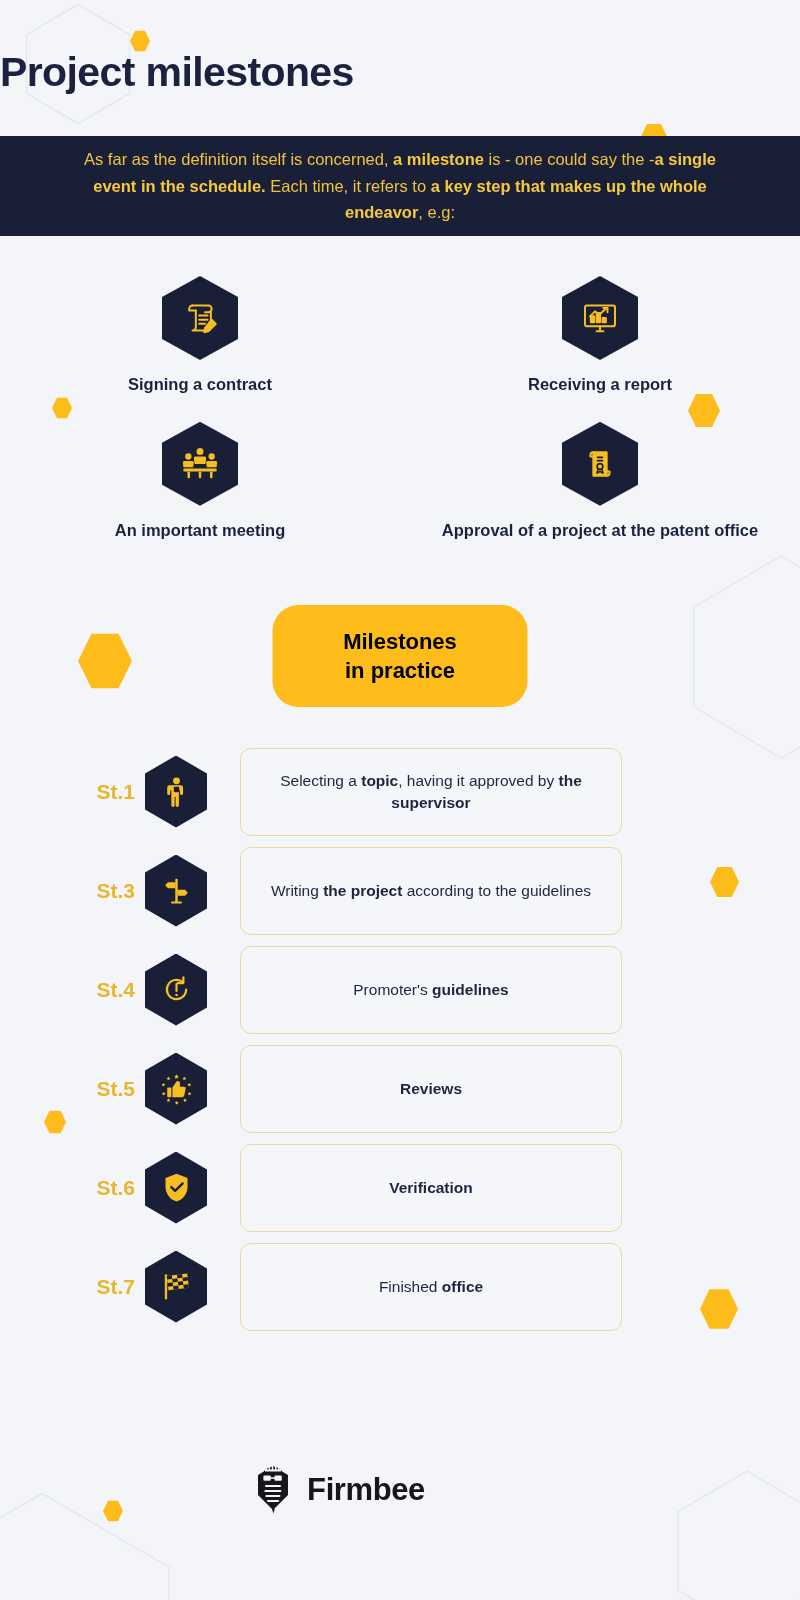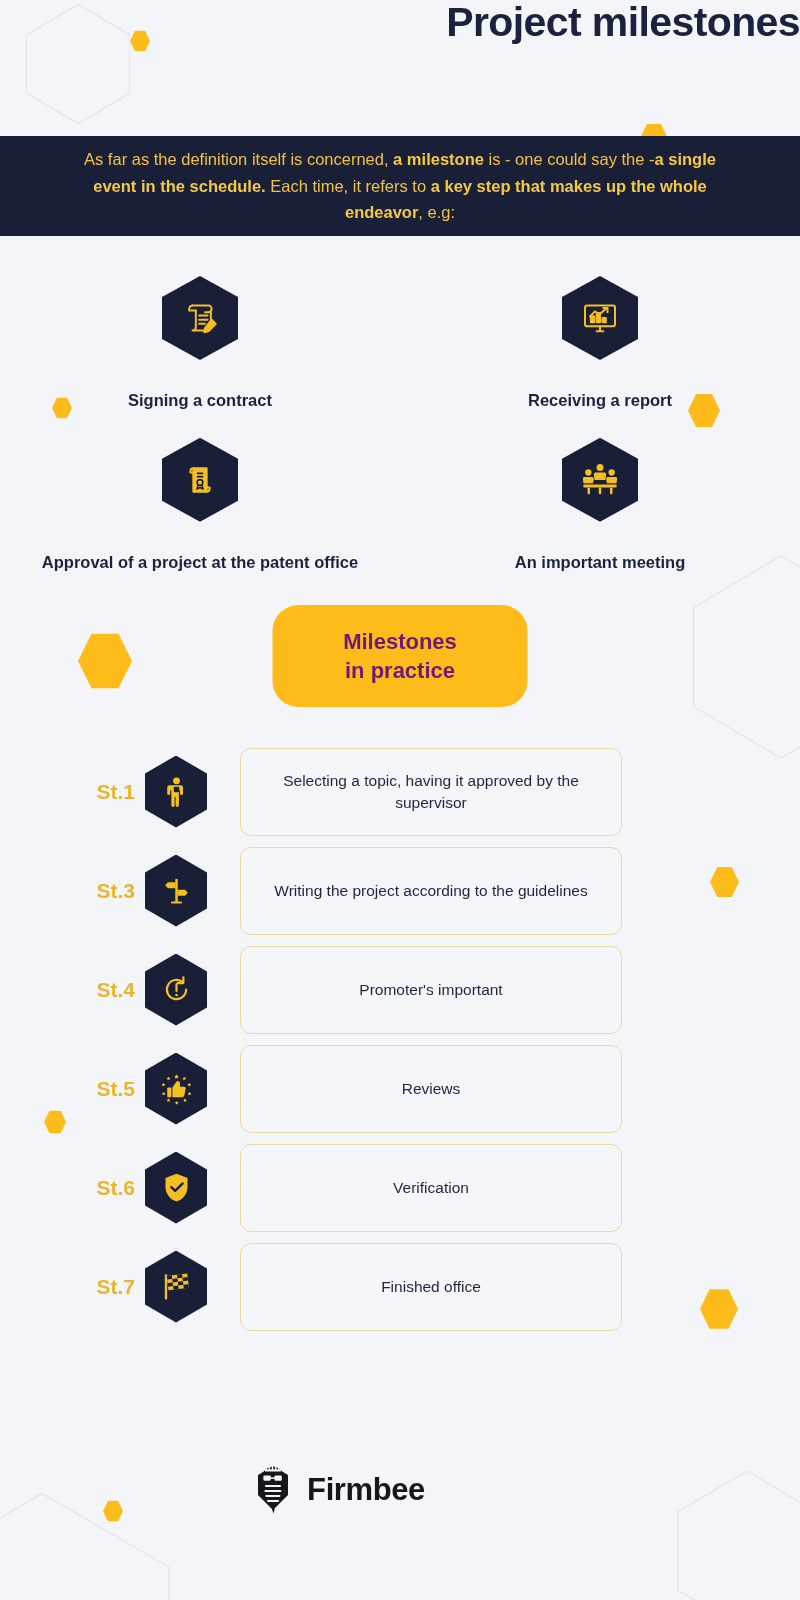--- a/index.html
+++ b/index.html
@@ -29,21 +29,22 @@
   }
   .hex {
     position: absolute;
     clip-path: polygon(25% 3%, 75% 3%, 100% 50%, 75% 97%, 25% 97%, 0% 50%);
   }
 
   
   .header {
     position: relative;
     z-index: 3;
-    text-align: right;
+    padding-top: 50px;
+    text-align: left;
   }
   .page-title {
     font-size: 41px;
     font-weight: 700;
     color: #1b2240;
     letter-spacing: -0.6px;
     line-height: 1.1;
   }
 
   
@@ -88,21 +89,21 @@
     width: 76px;
     height: 84px;
     background: #1a1f38;
     clip-path: polygon(50% 0%, 100% 25%, 100% 75%, 50% 100%, 0% 75%, 0% 25%);
     display: flex;
     align-items: center;
     justify-content: center;
   }
   .hex-badge svg { width: 40px; height: 40px; display: block; }
   .example-label {
-    margin-top: 30px;
+    margin-top: 14px;
     font-size: 16.5px;
     font-weight: 700;
     color: #1b2240;
     text-align: center;
     line-height: 1.32;
   }
 
   
   .practice-pill {
     position: absolute;
@@ -112,21 +113,21 @@
     width: 255px;
     padding: 22px 10px;
     background: #fdbc19;
     border-radius: 26px;
     text-align: center;
     z-index: 3;
   }
   .practice-pill .pill-line {
     font-size: 22px;
     font-weight: 700;
-    color: #701a75;
+    color: #000000;
     line-height: 1.32;
   }
 
   
   .steps {
     position: absolute;
     top: 742px;
     left: 8px;
     width: 800px;
     z-index: 3;
@@ -167,21 +168,21 @@
     align-items: center;
     justify-content: center;
     padding: 6px 16px;
   }
   .step-card-text {
     text-align: center;
     font-size: 15.5px;
     color: #1f2540;
     line-height: 1.42;
   }
-  .step-card-text b { font-weight: 400; }
+  .step-card-text b { font-weight: 700; }
 
   
   .footer {
     position: absolute;
     top: 1462px;
     left: 0;
     width: 675px;
     z-index: 3;
     display: flex;
     align-items: center;
@@ -264,54 +265,54 @@
     </g>
             </svg>
           </span>
         </div>
         <div class="example-label">Receiving a report</div>
       </div>
       <div class="example">
         <div class="hex-badge">
           <span>
     <svg viewBox="0 0 48 48">
-              <g fill="none" stroke="#f5bf24" stroke-width="2.4" stroke-linecap="round" stroke-linejoin="round">
-      <path d="M16 10h16v28H16z" fill="#f5bf24" stroke="#f5bf24"></path>
-      <path d="M16 10a3.5 3.5 0 0 0-3.5 3.5V15H16"></path>
-      <path d="M32 38a3.5 3.5 0 0 0 3.5-3.5V33H32"></path>
-      <path d="M21 16h6M21 20h6" stroke="#1a1f38" stroke-width="2"></path>
-      <circle cx="24" cy="27" r="3.4" fill="none" stroke="#1a1f38" stroke-width="2"></circle>
-      <path d="M21.6 30.4l-1.2 4.6 3.6-2 3.6 2-1.2-4.6" fill="none" stroke="#1a1f38" stroke-width="1.8"></path>
-    </g>
-            </svg>
-          </span>
-        </div>
-        <div class="example-label">Approval of a project at the patent office</div>
-      </div>
-      <div class="example">
-        <div class="hex-badge">
-          <span>
-    <svg viewBox="0 0 48 48">
               <g fill="#f5bf24">
       <circle cx="24" cy="9" r="4.2"></circle>
       <path d="M18.6 15h10.8a2 2 0 0 1 2 2.2l-.9 6.8H17.5l-.9-6.8a2 2 0 0 1 2-2.2z"></path>
       <circle cx="10" cy="15" r="3.8"></circle>
       <path d="M5.2 20.4h9.6a1.8 1.8 0 0 1 1.8 2l-.8 5.6H4.2l-.8-5.6a1.8 1.8 0 0 1 1.8-2z"></path>
       <circle cx="38" cy="15" r="3.8"></circle>
       <path d="M33.2 20.4h9.6a1.8 1.8 0 0 1 1.8 2l-.8 5.6H32.2l-.8-5.6a1.8 1.8 0 0 1 1.8-2z"></path>
       <rect x="4" y="29.5" width="40" height="3.4" rx="1.5"></rect>
       <rect x="9" y="33" width="3" height="8" rx="1.2"></rect>
       <rect x="36" y="33" width="3" height="8" rx="1.2"></rect>
       <rect x="22.5" y="33" width="3" height="8" rx="1.2"></rect>
     </g>
             </svg>
           </span>
         </div>
         <div class="example-label">An important meeting</div>
       </div>
+      <div class="example">
+        <div class="hex-badge">
+          <span>
+    <svg viewBox="0 0 48 48">
+              <g fill="none" stroke="#f5bf24" stroke-width="2.4" stroke-linecap="round" stroke-linejoin="round">
+      <path d="M16 10h16v28H16z" fill="#f5bf24" stroke="#f5bf24"></path>
+      <path d="M16 10a3.5 3.5 0 0 0-3.5 3.5V15H16"></path>
+      <path d="M32 38a3.5 3.5 0 0 0 3.5-3.5V33H32"></path>
+      <path d="M21 16h6M21 20h6" stroke="#1a1f38" stroke-width="2"></path>
+      <circle cx="24" cy="27" r="3.4" fill="none" stroke="#1a1f38" stroke-width="2"></circle>
+      <path d="M21.6 30.4l-1.2 4.6 3.6-2 3.6 2-1.2-4.6" fill="none" stroke="#1a1f38" stroke-width="1.8"></path>
+    </g>
+            </svg>
+          </span>
+        </div>
+        <div class="example-label">Approval of a project at the patent office</div>
+      </div>
     </div>
 
   <div class="practice-pill">
     <div class="pill-line">Milestones</div>
     <div class="pill-line">in practice</div>
   </div>
 
   <div class="steps" id="steps">
       <div class="step-row">
         <div class="step-label">St.1</div>
@@ -356,21 +357,21 @@
               <g fill="none" stroke="#f5bf24" stroke-width="3.2" stroke-linecap="round">
       <path d="M38 24a14 14 0 1 1-4.6-10.4"></path>
       <path d="M34 6.5v8.2h-8.2" stroke-linejoin="round"></path>
       <path d="M24 16v10"></path>
       <circle cx="24" cy="32" r="1.9" fill="#f5bf24" stroke="none"></circle>
     </g>
             </svg>
           </span>
         </div>
         <div class="step-card">
-          <div class="step-card-text">Promoter's <b>important</b></div>
+          <div class="step-card-text">Promoter's <b>guidelines</b></div>
         </div>
       </div>
       <div class="step-row">
         <div class="step-label">St.5</div>
         <div class="step-hex">
           <span>
     <svg viewBox="0 0 48 48">
               <g fill="#f5bf24">
       <path d="M18 22.5l5.5-8a3 3 0 0 1 5.5 1.7v5.3h5.6a2.8 2.8 0 0 1 2.7 3.4l-2 9.4a3.2 3.2 0 0 1-3.1 2.5H18z"></path>
       <rect x="10.5" y="22.5" width="6" height="14.3" rx="1.6"></rect>

